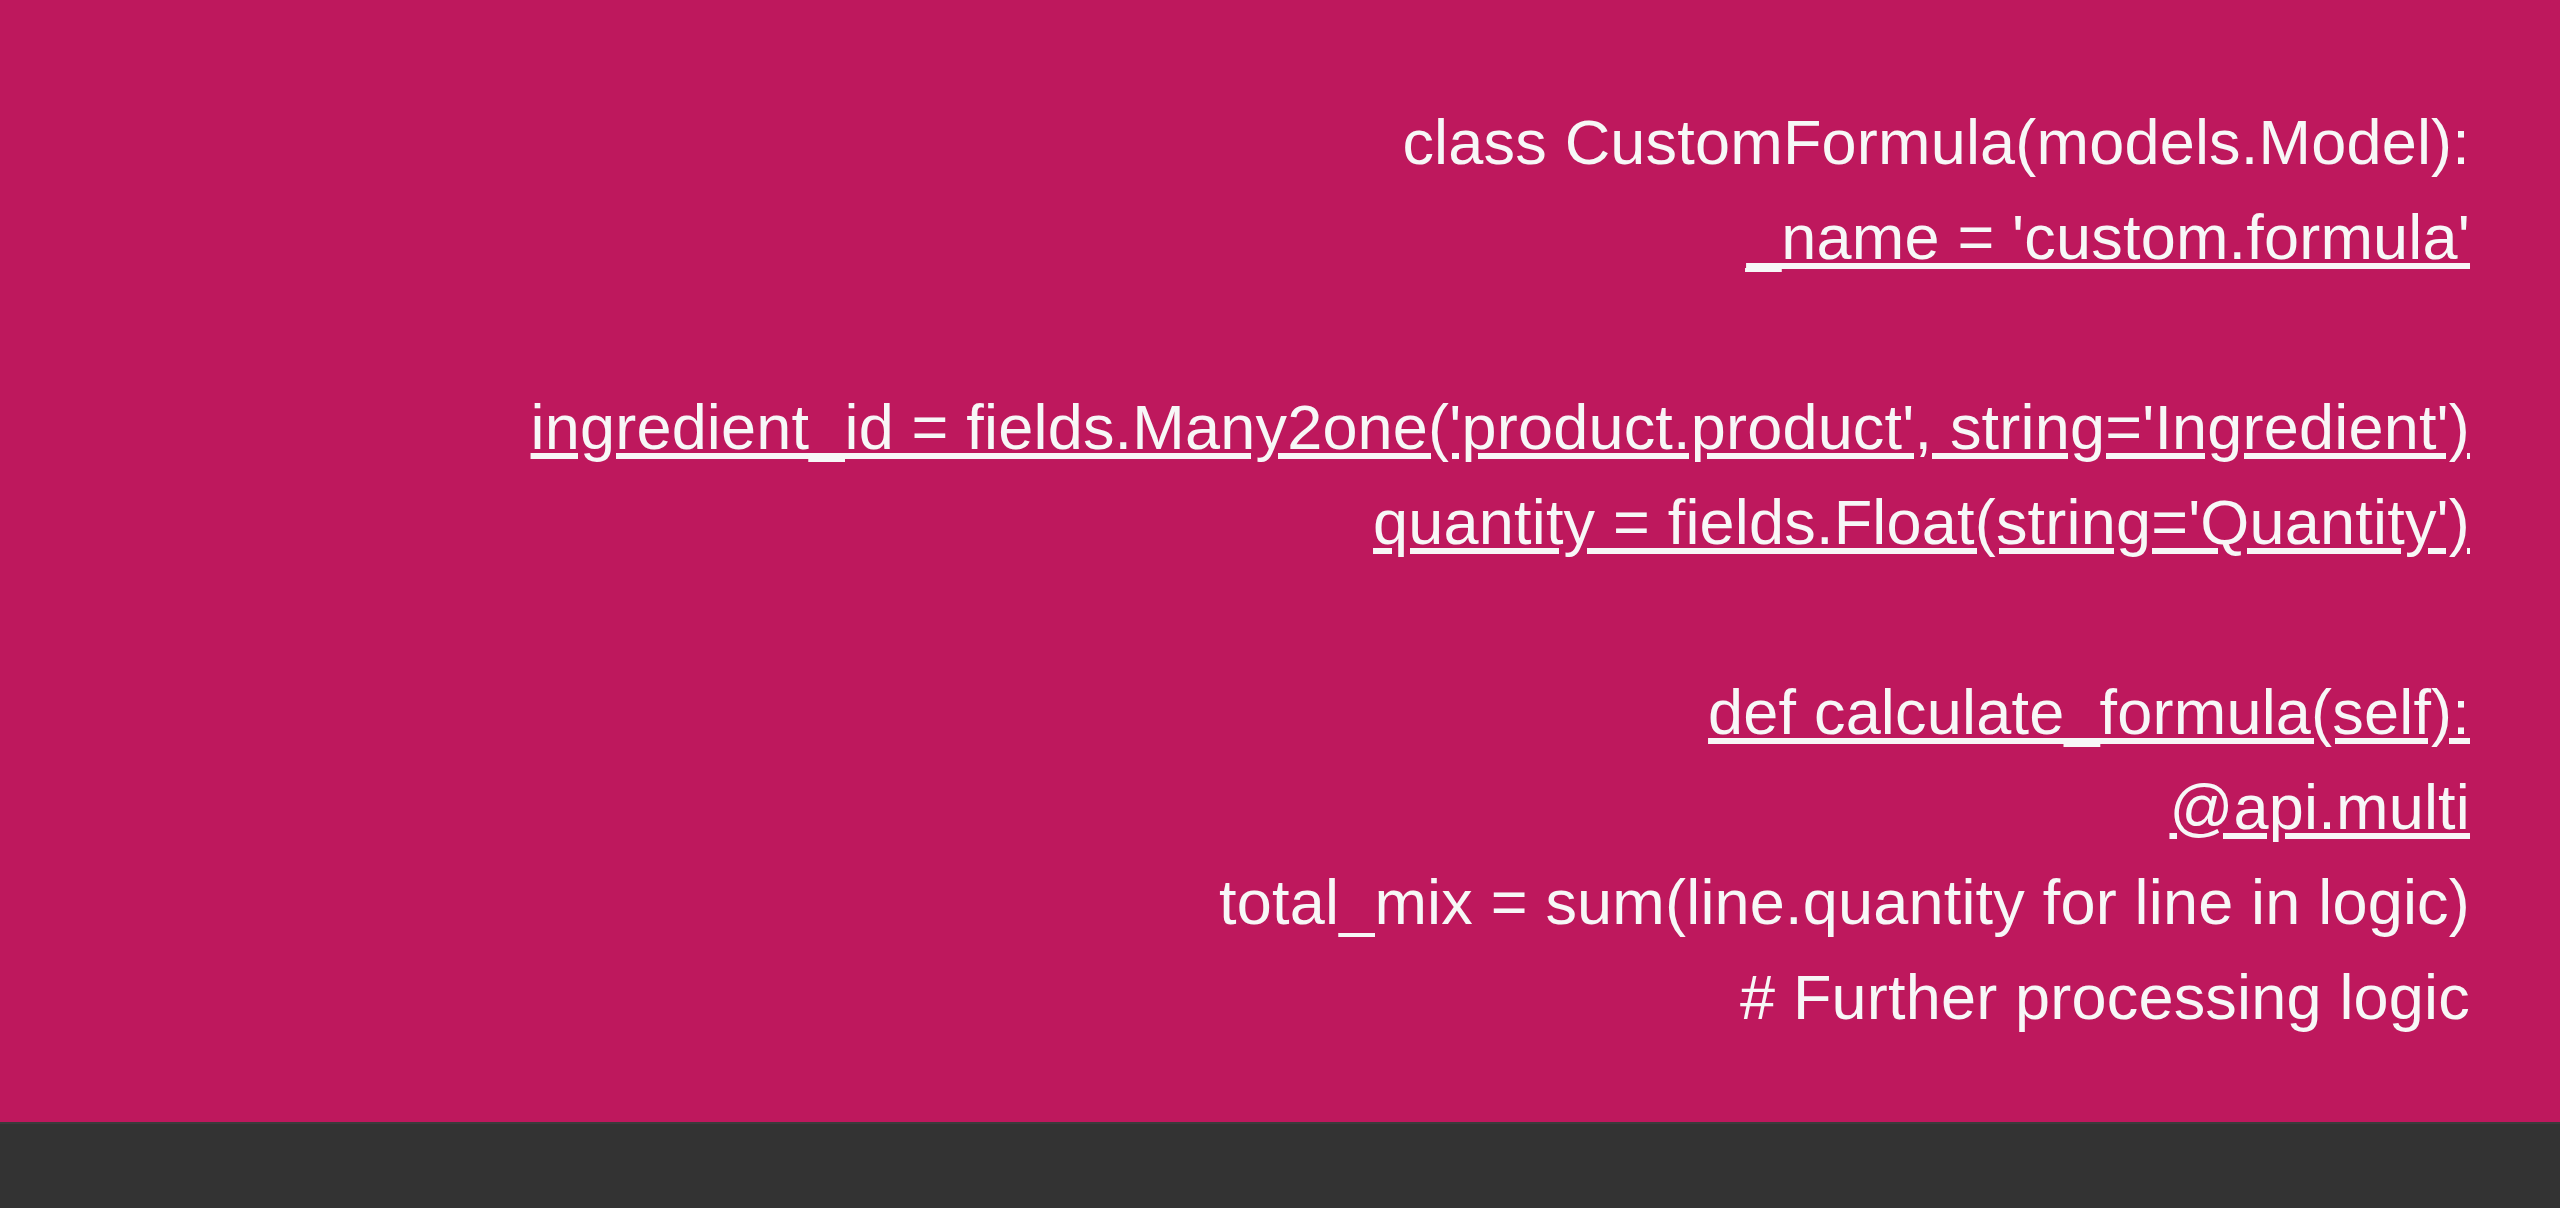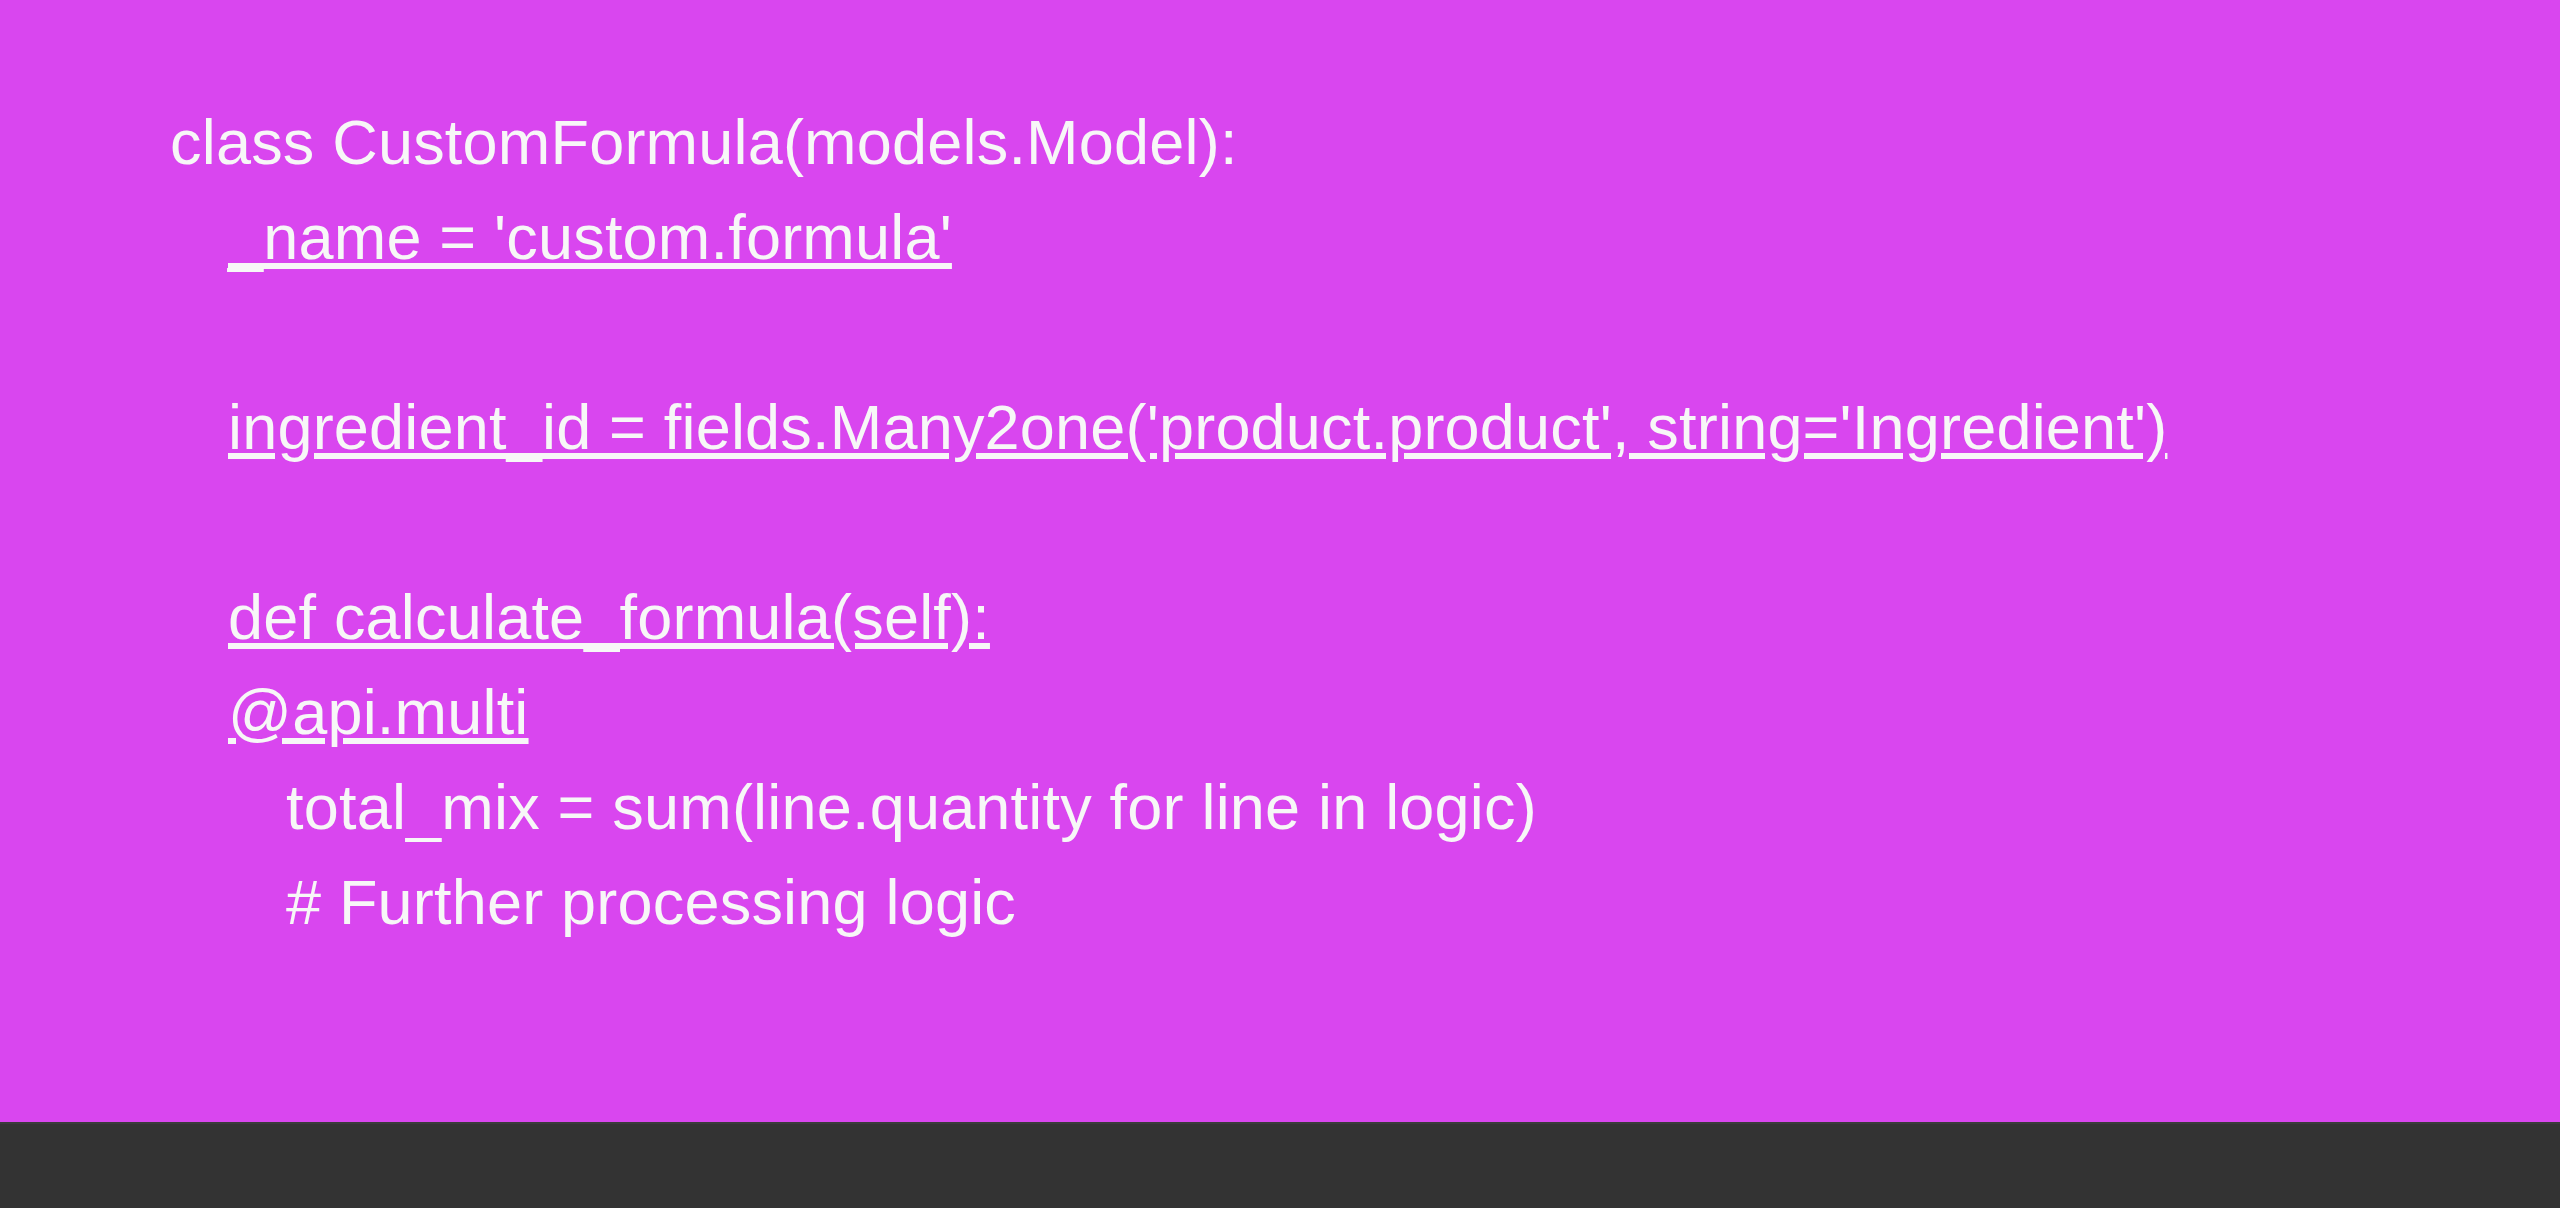--- a/index.html
+++ b/index.html
@@ -13,22 +13,23 @@
     height: 1208px;
     overflow: hidden;
     font-family: "Liberation Sans", "DejaVu Sans", sans-serif;
     -webkit-font-smoothing: antialiased;
   }
 
   #slide {
     position: relative;
     width: 2560px;
     height: 1124px;
-    background: #d946ef;
+    background: #be185d;
     box-sizing: border-box;
+    text-align: right;
   }
 
   
   #bottom-edge {
     position: absolute;
     left: 0;
     bottom: 0;
     width: 2560px;
     height: 2px;
     background: #3b3b3b;
@@ -67,20 +68,21 @@
   <div id="code-block">
 
     <div class="code-line indent-0">class CustomFormula(models.Model):</div>
 
     <div class="code-line indent-1">_name = 'custom.formula'</div>
 
     <div class="code-line blank indent-0"></div>
 
     <div class="code-line indent-1">ingredient_id = fields.Many2one('product.product', string='Ingredient')</div>
 
+    <div class="code-line indent-1">quantity = fields.Float(string='Quantity')</div>
 
     <div class="code-line blank indent-0"></div>
 
     <div class="code-line indent-1">def calculate_formula(self):</div>
 
     <div class="code-line indent-1">@api.multi</div>
 
     <div class="code-line indent-2">total_mix = sum(line.quantity for line in logic)</div>
 
     <div class="code-line indent-2"># Further processing logic</div>

